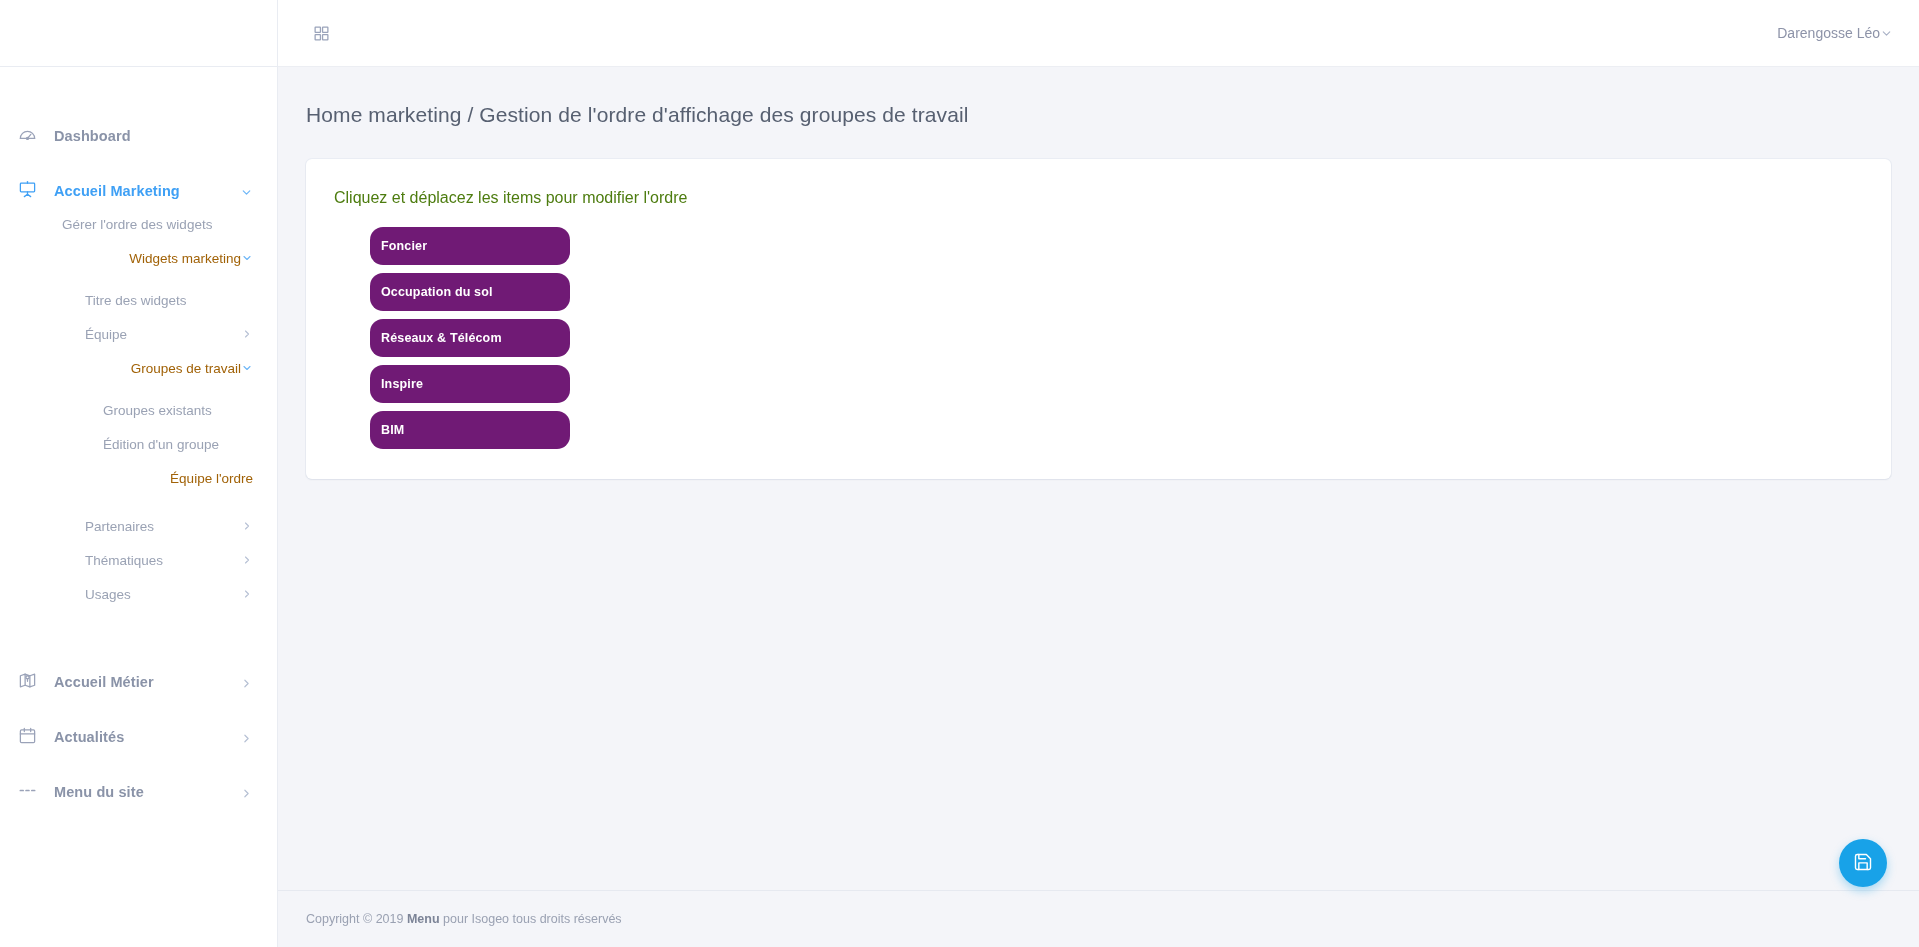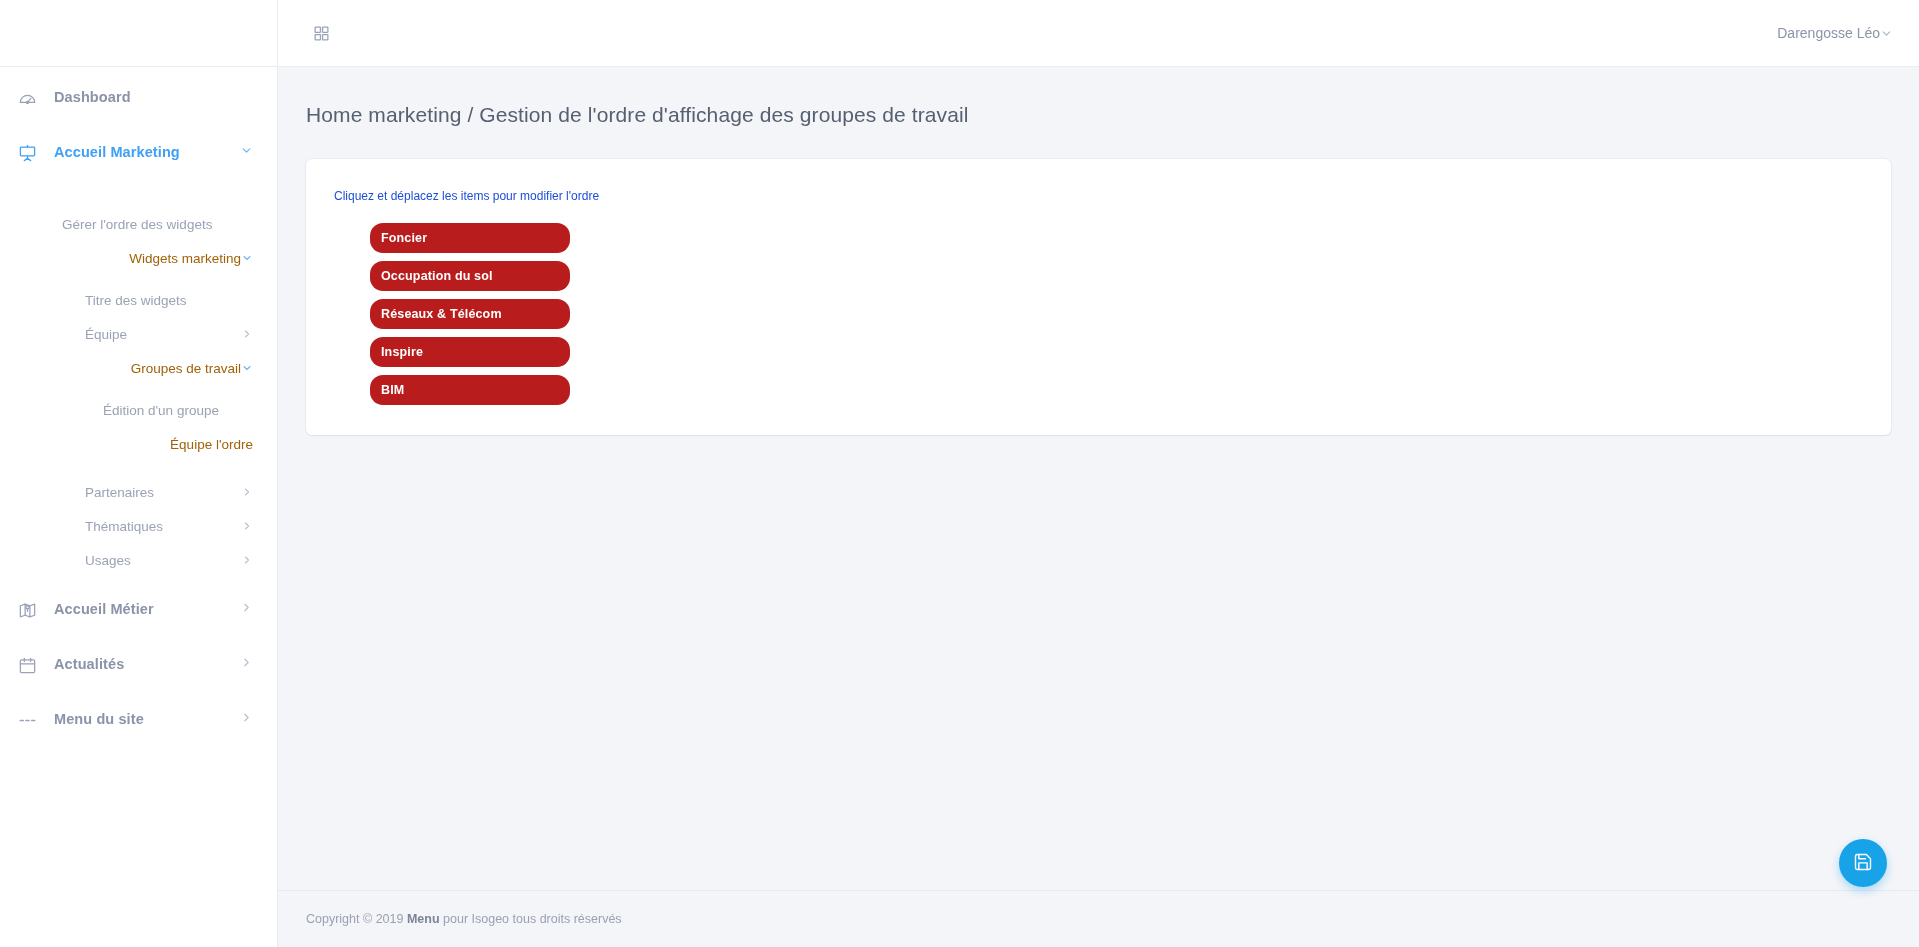--- a/index.html
+++ b/index.html
@@ -26,21 +26,21 @@
     overflow: hidden;
   }
   .sidebar-logo-zone {
     height: 67px;
     border-bottom: 1px solid #e9ecf2;
   }
   .sidebar-nav { padding-top: 22px; }
 
   .nav-row {
     display: flex;
-    align-items: flex-start;
+    align-items: flex-end;
     height: 55px;
     padding-left: 18px;
     padding-right: 24px;
     cursor: pointer;
     user-select: none;
   }
   .nav-icon {
     width: 36px;
     min-width: 36px;
     display: flex;
@@ -149,37 +149,37 @@
 
   .card {
     margin-top: 29px;
     background: #ffffff;
     border-radius: 6px;
     box-shadow: 0 1px 2px rgba(60,72,100,.07), 0 0 0 1px rgba(230,234,242,.7);
     padding: 30px 24px 30px 24px;
     width: 100%;
   }
   .card-subtitle {
-    font-size: 12px;
-    color: #1d4ed8;
+    font-size: 16px;
+    color: #4d7c0f;
     margin-left: 4px;
     margin-bottom: 20px;
     font-weight: normal;
   }
 
   .sortable-list {
     display: flex;
     flex-direction: column;
     gap: 8px;
     padding-left: 40px;
   }
   .sortable-item {
     width: 200px;
-    height: 30px;
-    background: #b91c1c;
+    height: 38px;
+    background: #701a75;
     border-radius: 13px;
     display: flex;
     align-items: center;
     padding-left: 11px;
     color: #ffffff;
     font-size: 12.5px;
     font-weight: bold;
     letter-spacing: .15px;
     cursor: move;
     user-select: none;
@@ -294,20 +294,23 @@
         <span class="sub-label">Groupes de travail</span>
         <span class="nav-chev">
           <svg width="12" height="12" viewBox="0 0 24 24" fill="none" stroke="currentColor" stroke-width="2.2" stroke-linecap="round" stroke-linejoin="round">
               <polyline points="6 9 12 15 18 9"></polyline>
             </svg>
         </span>
       </div>
 
       <div class="spacer-8"></div>
 
+      <div class="sub-row lvl3">
+        <span class="sub-label">Groupes existants</span>
+      </div>
 
       <div class="sub-row lvl3">
         <span class="sub-label">Édition d'un groupe</span>
       </div>
 
       <div class="sub-row lvl3 active">
         <span class="sub-label">Équipe l'ordre</span>
       </div>
 
       <div class="spacer-14"></div>

